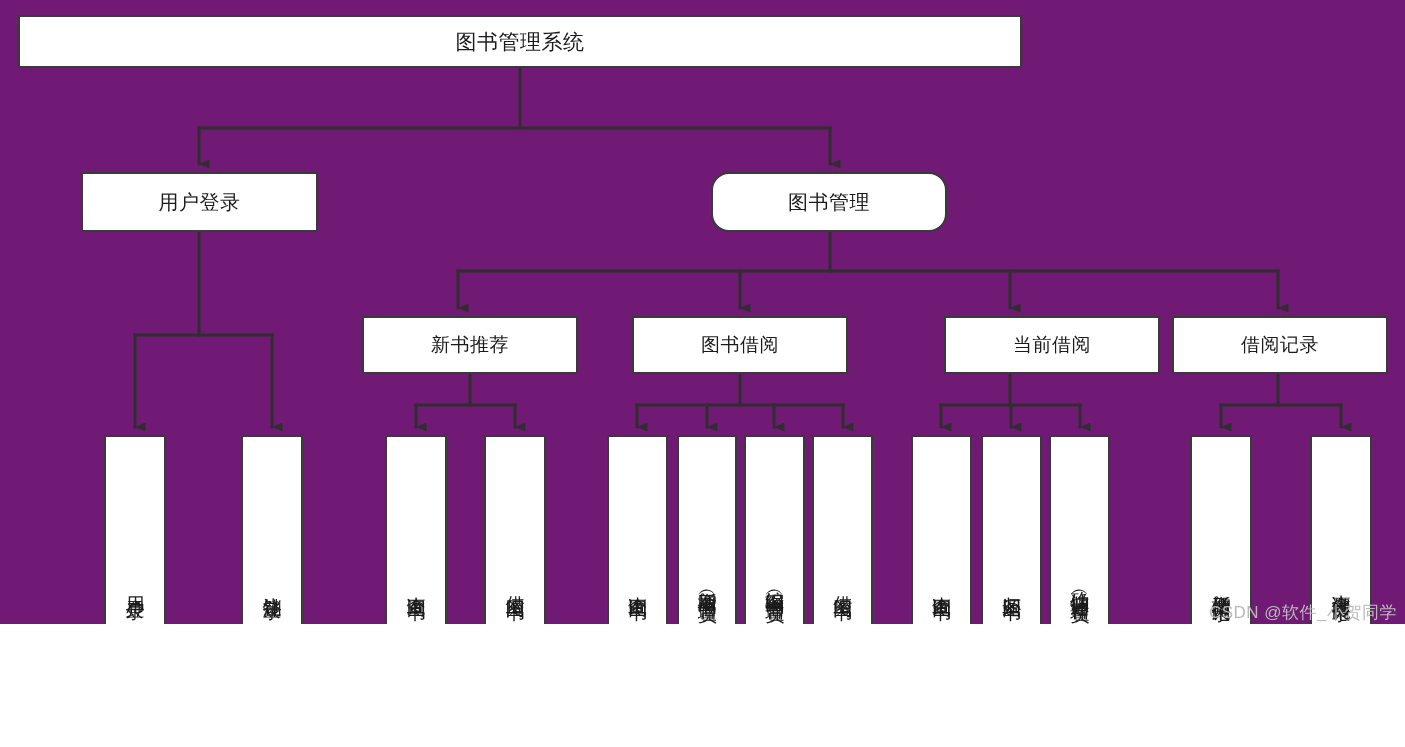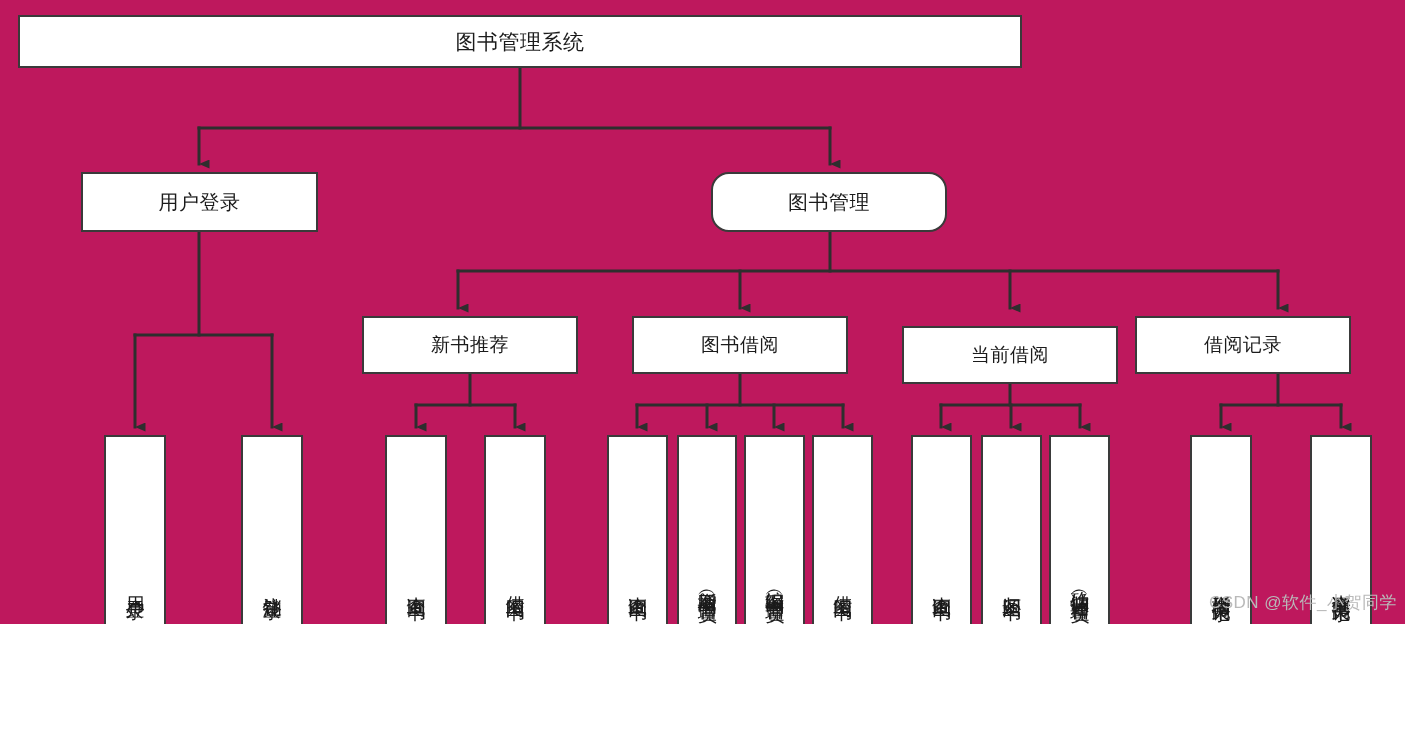--- a/index.html
+++ b/index.html
@@ -8,21 +8,21 @@
     background: #ffffff;
   }
   body {
     font-family: "Liberation Sans", "DejaVu Sans", sans-serif;
     color: #1a1a1a;
   }
   #diagram-root {
     position: relative;
     width: 1405px;
     height: 624px;
-    background: #be185d;
+    background: #701a75;
     overflow: hidden;
   }
   #connector-layer {
     position: absolute;
     left: 0;
     top: 0;
     width: 1405px;
     height: 747px;
     pointer-events: none;
   }
@@ -58,21 +58,21 @@
     padding: 6px 0;
   }
   .node-leaf .leaf-text {
     display: block;
     writing-mode: vertical-rl;
     text-orientation: upright;
   }
   .watermark {
     position: absolute;
     right: 8px;
-    bottom: 10px;
+    bottom: 0;
     font-size: 17px;
     color: #b9b9b9;
     white-space: nowrap;
     letter-spacing: 0.5px;
   }
 </style>
 </head>
 <body>
 
 <div id="diagram-root">
@@ -141,24 +141,24 @@
   <div class="node node-l1" id="node-l1-1" style="left: 711px; top: 172px; width: 236px; height: 60px; border-radius: 18px;">
     <span>图书管理</span>
   </div>
 
   <div class="node node-l2" id="node-l2-1" style="left: 632px; top: 316px; width: 216px; height: 58px;">
     <span>图书借阅</span>
   </div>
   <div class="node node-l2" id="node-l2-0" style="left: 362px; top: 316px; width: 216px; height: 58px;">
     <span>新书推荐</span>
   </div>
-  <div class="node node-l2" id="node-l2-2" style="left: 902px; top: 316px; width: 216px; height: 58px; margin-top: 10px;">
+  <div class="node node-l2" id="node-l2-2" style="left: 944px; top: 316px; width: 216px; height: 58px;">
     <span>当前借阅</span>
   </div>
-  <div class="node node-l2" id="node-l2-3" style="left: 1135px; top: 316px; width: 216px; height: 58px;">
+  <div class="node node-l2" id="node-l2-3" style="left: 1172px; top: 316px; width: 216px; height: 58px;">
     <span>借阅记录</span>
   </div>
 
   <div class="node node-leaf" id="node-leaf-0" style="left: 104px; top: 435px; width: 62px; height: 299px;">
     <span class="leaf-text">用户登录</span>
   </div>
   <div class="node node-leaf" id="node-leaf-1" style="left: 241px; top: 435px; width: 62px; height: 299px;">
     <span class="leaf-text">注销登录</span>
   </div>
   <div class="node node-leaf" id="node-leaf-2" style="left: 385px; top: 435px; width: 62px; height: 299px;">

